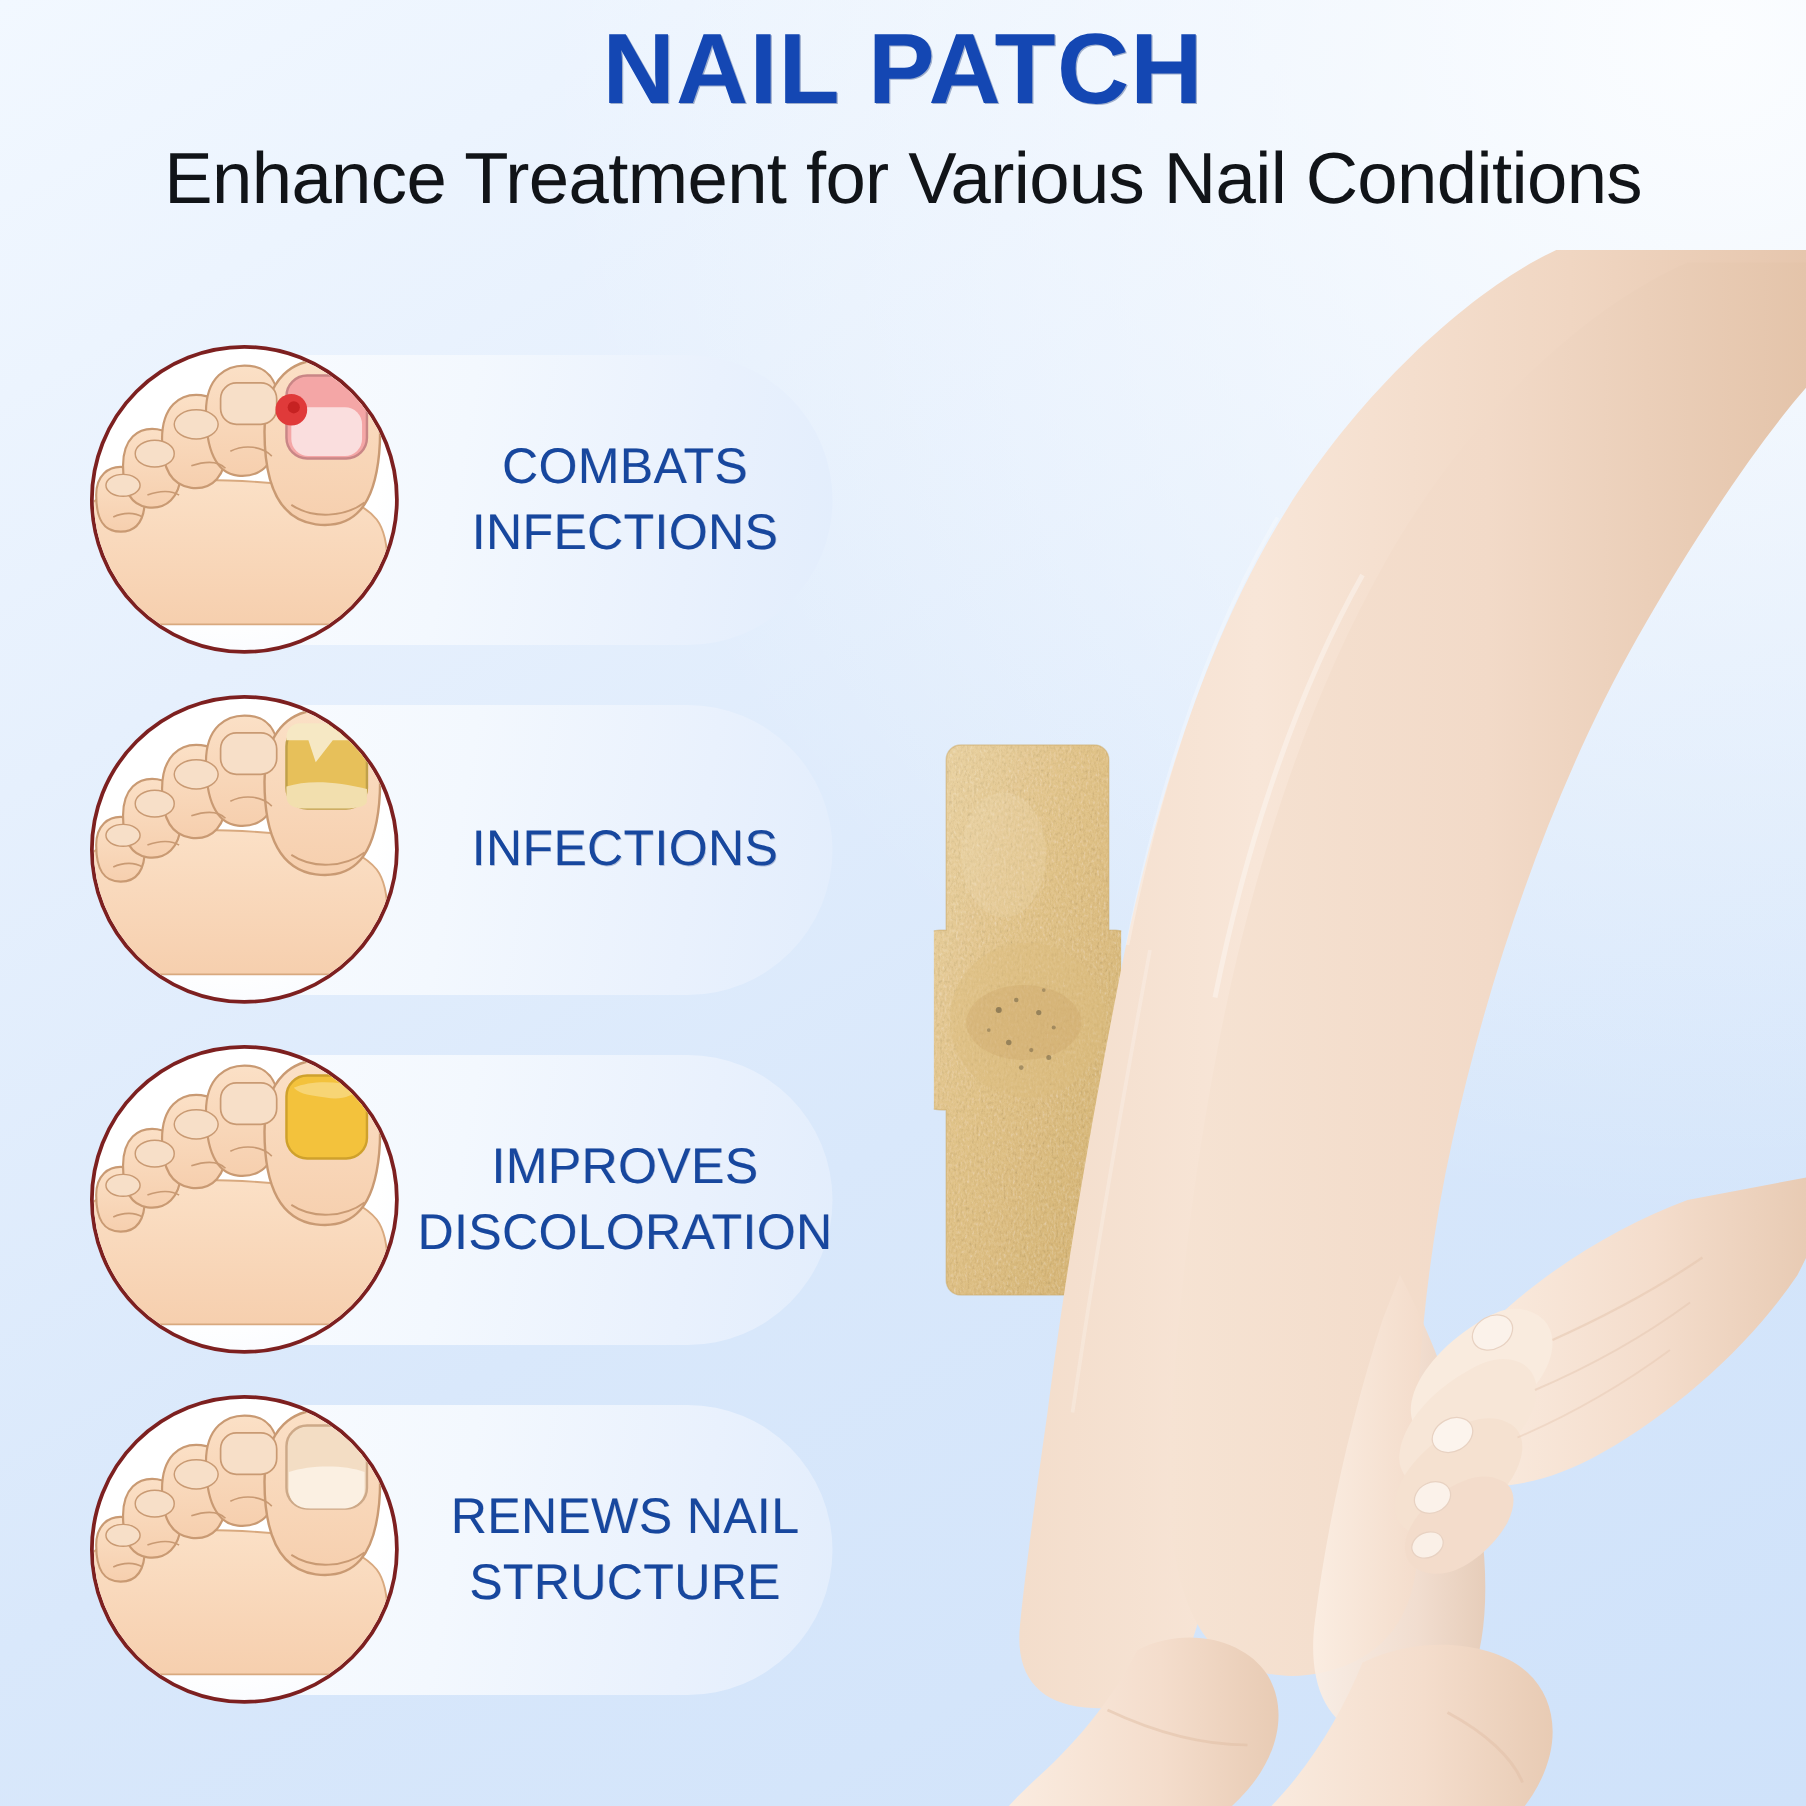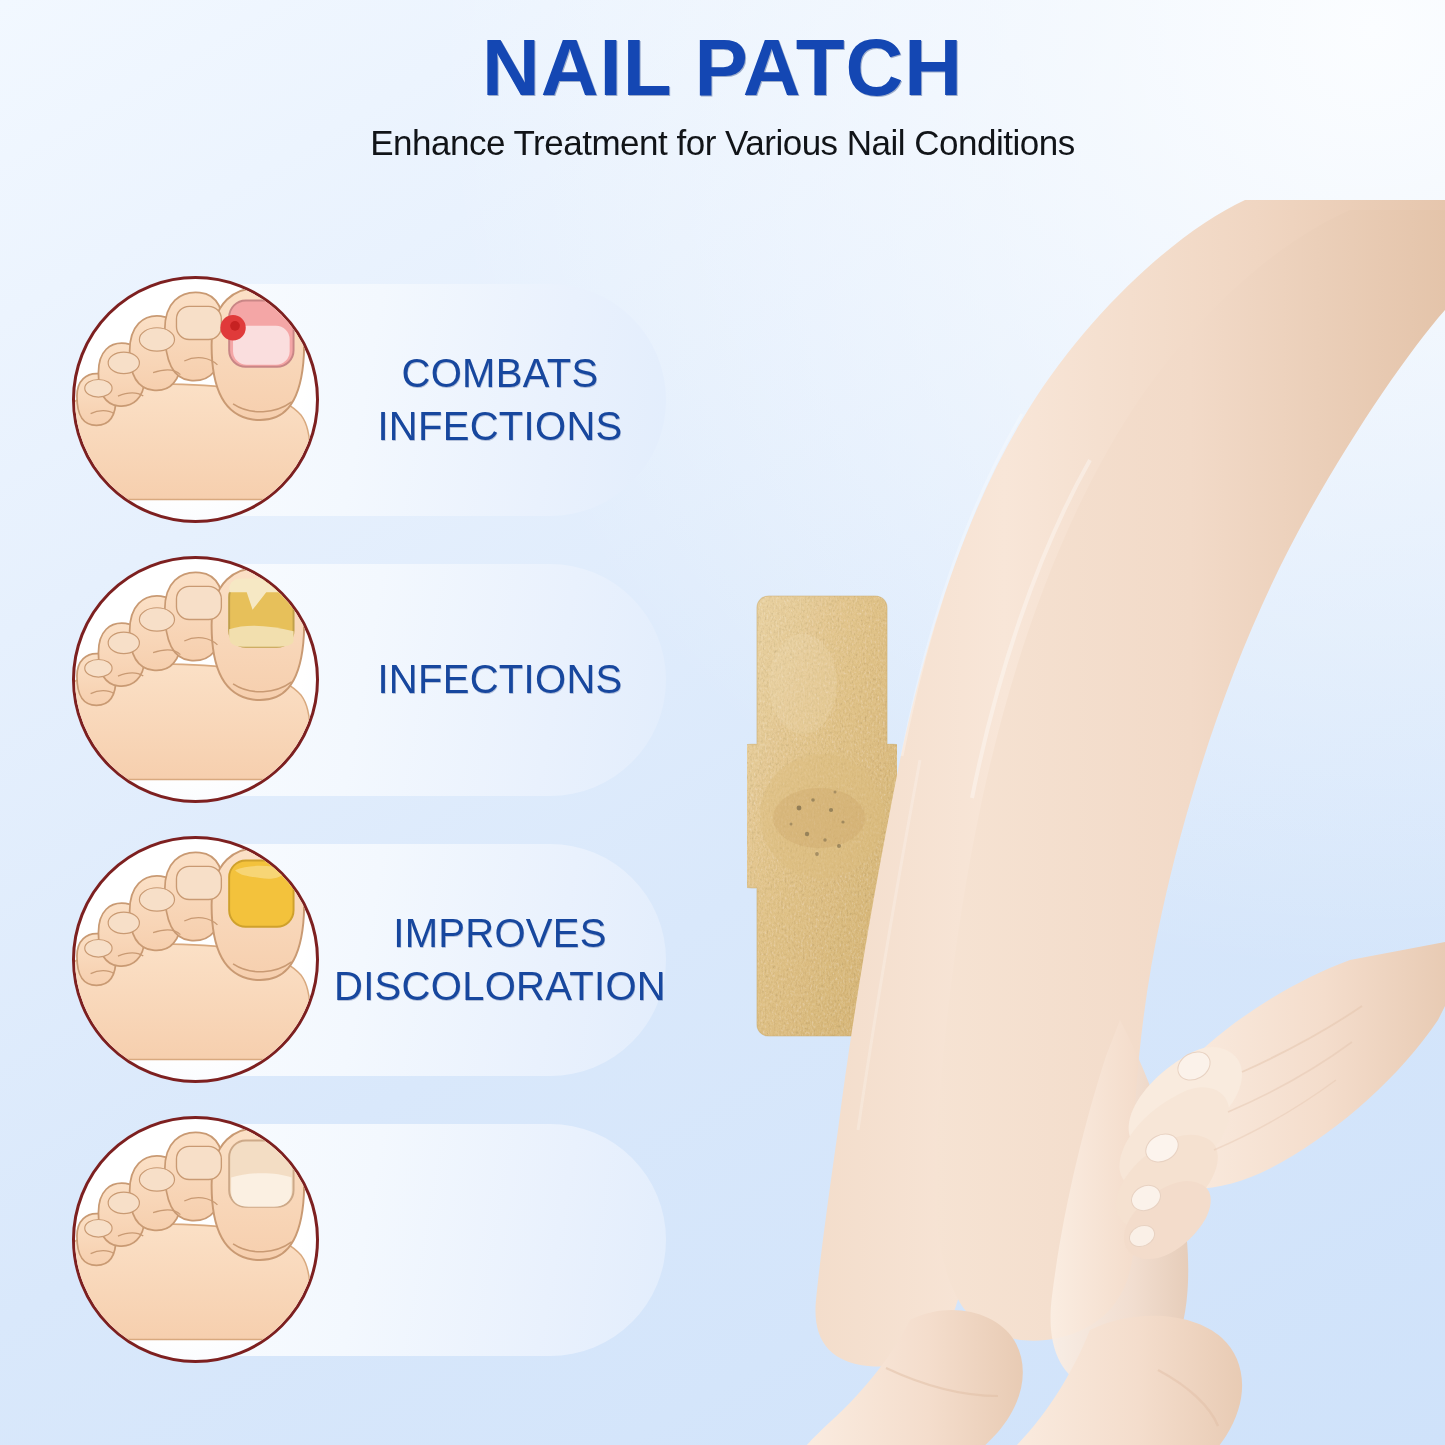--- a/index.html
+++ b/index.html
@@ -11,28 +11,28 @@
   #stage{
     position:relative;width:1445px;height:1445px;overflow:hidden;
     background:
       radial-gradient(circle at 95% 2%, #fbfdff 0%, rgba(251,253,255,0) 48%),
       linear-gradient(150deg, #f2f8ff 0%, #e6f0fd 28%, #d9e8fb 58%, #cfe2fa 100%);
   }
 
   
   .header{position:absolute;left:0;top:0;width:1445px;text-align:center;}
   .title{
-    margin:0;padding-top:26px;
+    margin:0;padding-top:13px;
     font-size:80px;font-weight:bold;letter-spacing:1px;
     color:#1447b3;line-height:1.05;
     text-shadow:1px 1px 0 rgba(10,40,110,.35);
   }
   .subtitle{
     margin:0;padding-top:14px;
-    font-size:35px;font-weight:normal;color:#111418;
+    font-size:58px;font-weight:normal;color:#111418;
     letter-spacing:-0.5px;line-height:1.1;
   }
 
   
   .features{position:absolute;left:0;top:276px;width:740px;}
   .frow{position:relative;height:280px;}
   .pill{
     position:absolute;left:118px;top:8px;width:548px;height:232px;
     border-radius:116px;
     background:linear-gradient(100deg,#fbfdff 0%,#f3f8fe 45%,#e9f1fd 78%,#e2edfc 100%);
@@ -218,20 +218,26 @@
           <rect x="104" y="28" width="46" height="34" rx="13" fill="#f7dfc8" stroke="#c99a73" stroke-width="1.4"></rect>
 
           <rect x="158" y="22" width="66" height="68" rx="17" fill="#f3ddc4" stroke="#cda988" stroke-width="2"></rect>
           <path d="M160 60 C178 54 206 54 222 60 L222 74 C222 84 214 90 204 90 L178 90 C166 90 160 84 160 74 Z" fill="#fbf0e2"></path>
           <path d="M16 138 C24 134 34 134 40 138" fill="none" stroke="#c99a73" stroke-width="1.3"></path>
           <path d="M44 120 C54 116 64 116 70 120" fill="none" stroke="#c99a73" stroke-width="1.3"></path>
           <path d="M80 96 C92 92 102 92 108 98" fill="none" stroke="#c99a73" stroke-width="1.3"></path>
           <path d="M112 84 C124 78 138 80 146 88" fill="none" stroke="#c99a73" stroke-width="1.3"></path>
           <path d="M162 128 C180 140 206 138 222 126" fill="none" stroke="#c99a73" stroke-width="1.6"></path>
         </svg>
+      </div>
+      <div class="flabel">
+        <span>
+          <span>RENEWS NAIL</span><br>
+          <span>STRUCTURE</span>
+        </span>
       </div>
     </div>
 
   </div>
 
   <div class="patch">
     <svg viewBox="0 0 150 444" xmlns="http://www.w3.org/2000/svg">
       <defs>
         <linearGradient id="tan" x1="0" y1="0" x2="1" y2="1">
           <stop offset="0%" stop-color="#e9d2a3"></stop>

